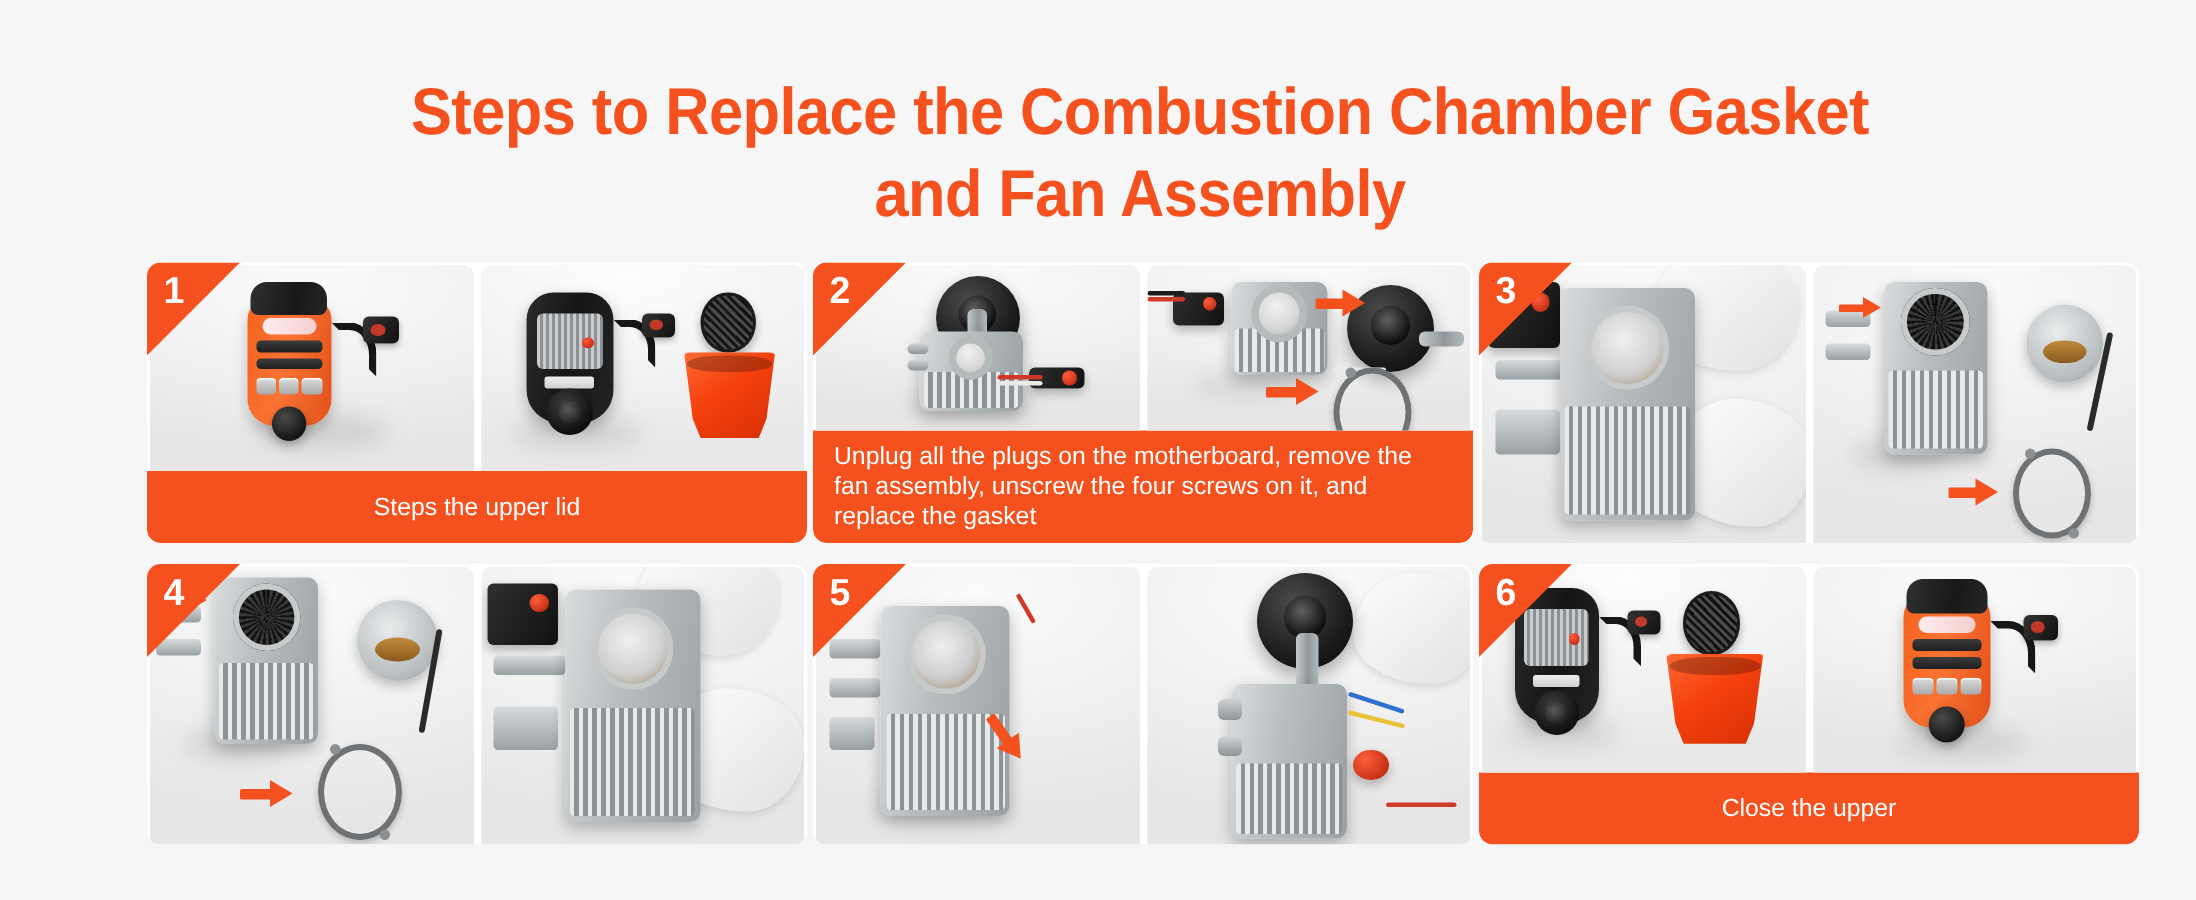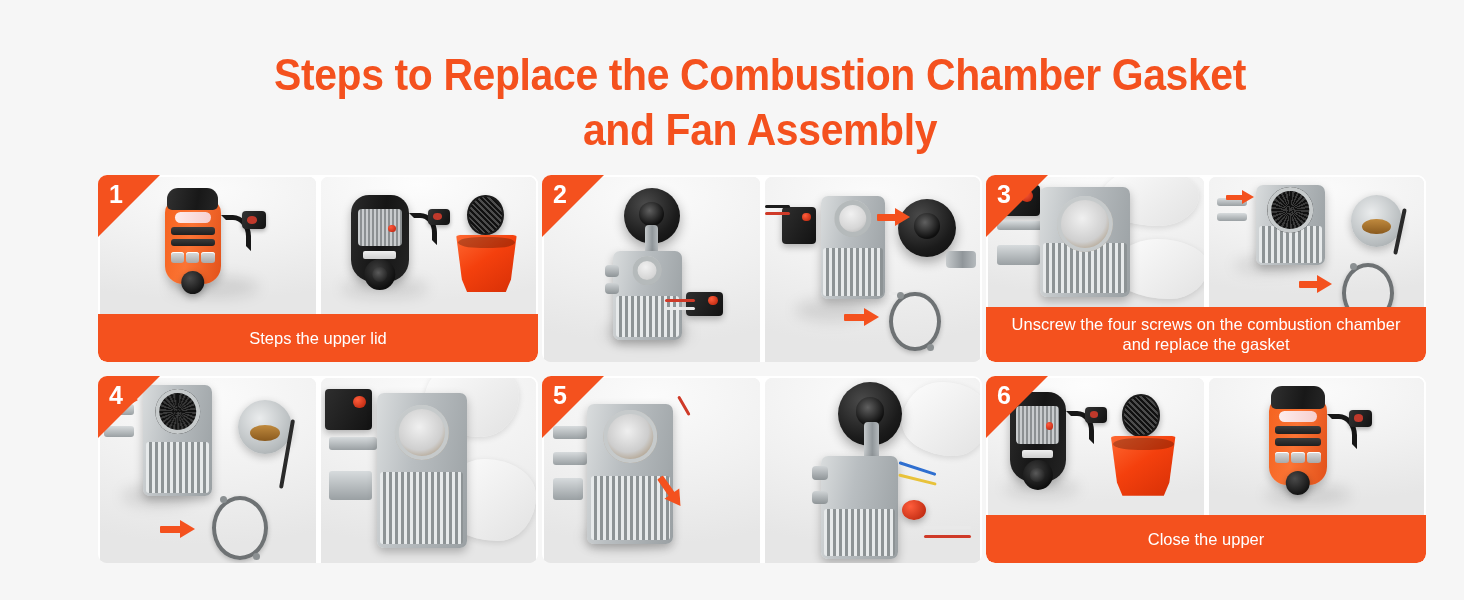--- a/index.html
+++ b/index.html
@@ -576,20 +576,23 @@
             </div>
             <div class="arrow" style="left:52%;top:20%;width:20px;"></div>
             <div class="fan" style="left:62%;top:12%;width:27%;padding-bottom:27%;height:0;"></div>
             <div class="stem" style="left:84%;top:40%;width:14%;height:9%;"></div>
             <div class="wire white" style="left:58%;top:62%;width:16%;"></div>
             <div class="gasket" style="left:58%;top:62%;width:24%;padding-bottom:24%;height:0;"></div>
             <div class="arrow" style="left:37%;top:74%;width:22px;"></div>
           </div>
         </div>
       </div>
+      <div class="caption left">
+        <span class="ctext">Unplug all the plugs on the motherboard, remove the fan assembly, unscrew the four screws on it, and replace the gasket</span>
+      </div>
     </div>
 
     <div class="card">
       <div class="badge">
         <div class="tri"></div>
         <div class="num">3</div>
       </div>
       <div class="photos">
         <div class="photo">
           <div class="scene">
@@ -617,23 +620,20 @@
             <div class="core" style="left:22%;top:6%;width:32%;height:62%;">
               <div class="fins"></div>
               <div class="bore vanes" style="top:3%;width:66%;padding-bottom:66%;"></div>
             </div>
             <div class="motor" style="left:66%;top:14%;width:24%;padding-bottom:24%;height:0;"></div>
             <div class="rod" style="left:88%;top:24%;width:4px;height:36%;transform:rotate(12deg);"></div>
             <div class="gasket" style="left:62%;top:66%;width:24%;padding-bottom:24%;height:0;"></div>
             <div class="arrow" style="left:42%;top:80%;width:20px;"></div>
           </div>
         </div>
-      </div>
-      <div class="caption">
-        <span class="ctext">Unscrew the four screws on the combustion chamber and replace the gasket</span>
       </div>
     </div>
 
     <div class="card">
       <div class="badge">
         <div class="tri"></div>
         <div class="num">4</div>
       </div>
       <div class="photos">
         <div class="photo">

